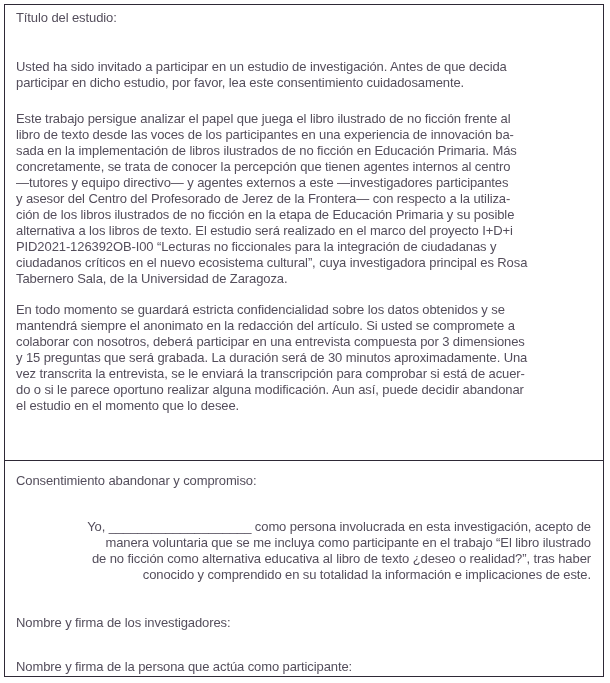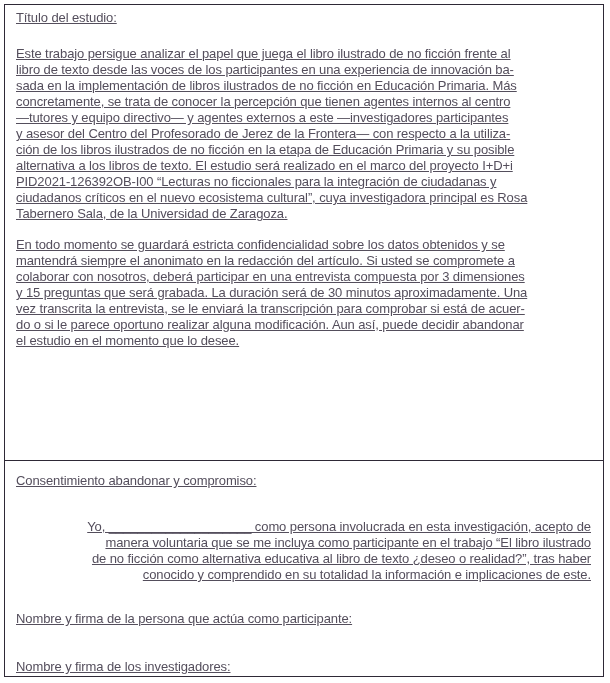--- a/index.html
+++ b/index.html
@@ -21,21 +21,20 @@
     background: var(--bg-color, #ffffff);
     color: var(--text-color, #544e5c);
     font-size: 13px;
     line-height: 16px;
     letter-spacing: -0.1px;
     overflow: hidden;
   }
   .section {
     box-sizing: border-box;
     padding: 0 12px 0 11px;
-    text-decoration: underline;
   }
   .section-top {
     height: 451px;
     border-bottom: 1px solid var(--border-color, #2e2936);
   }
   .section-bottom {
     height: 221px;
   }
   .para {
     margin: 0;
@@ -51,20 +50,22 @@
   .mt-32 { margin-top: 32px; }
   .mt-33 { margin-top: 33px; }
 </style>
 </head>
 <body>
 
 <div class="page">
 
   <div class="section section-top">
     <p class="para mt-5">Título del estudio:</p>
+    <p class="para mt-33">Usted ha sido invitado a participar en un estudio de investigación. Antes de que decida
+participar en dicho estudio, por favor, lea este consentimiento cuidadosamente.</p>
     <p class="para mt-8">Este trabajo persigue analizar el papel que juega el libro ilustrado de no ficción frente al
 libro de texto desde las voces de los participantes en una experiencia de innovación ba-
 sada en la implementación de libros ilustrados de no ficción en Educación Primaria. Más
 concretamente, se trata de conocer la percepción que tienen agentes internos al centro
 —tutores y equipo directivo— y agentes externos a este —investigadores participantes
 y asesor del Centro del Profesorado de Jerez de la Frontera— con respecto a la utiliza-
 ción de los libros ilustrados de no ficción en la etapa de Educación Primaria y su posible
 alternativa a los libros de texto. El estudio será realizado en el marco del proyecto I+D+i
 PID2021-126392OB-I00 “Lecturas no ficcionales para la integración de ciudadanas y
 ciudadanos críticos en el nuevo ecosistema cultural”, cuya investigadora principal es Rosa
@@ -77,17 +78,17 @@
 do o si le parece oportuno realizar alguna modificación. Aun así, puede decidir abandonar
 el estudio en el momento que lo desee.</p>
   </div>
 
   <div class="section section-bottom">
     <p class="para mt-12">Consentimiento abandonar y compromiso:</p>
     <p class="para mt-30">Yo, ____________________ como persona involucrada en esta investigación, acepto de
 manera voluntaria que se me incluya como participante en el trabajo “El libro ilustrado
 de no ficción como alternativa educativa al libro de texto ¿deseo o realidad?”, tras haber
 conocido y comprendido en su totalidad la información e implicaciones de este.</p>
+    <p class="para mt-32">Nombre y firma de los investigadores:</p>
     <p class="para mt-28">Nombre y firma de la persona que actúa como participante:</p>
-    <p class="para mt-32">Nombre y firma de los investigadores:</p>
   </div>
 
 </div>
 
 </body></html>

